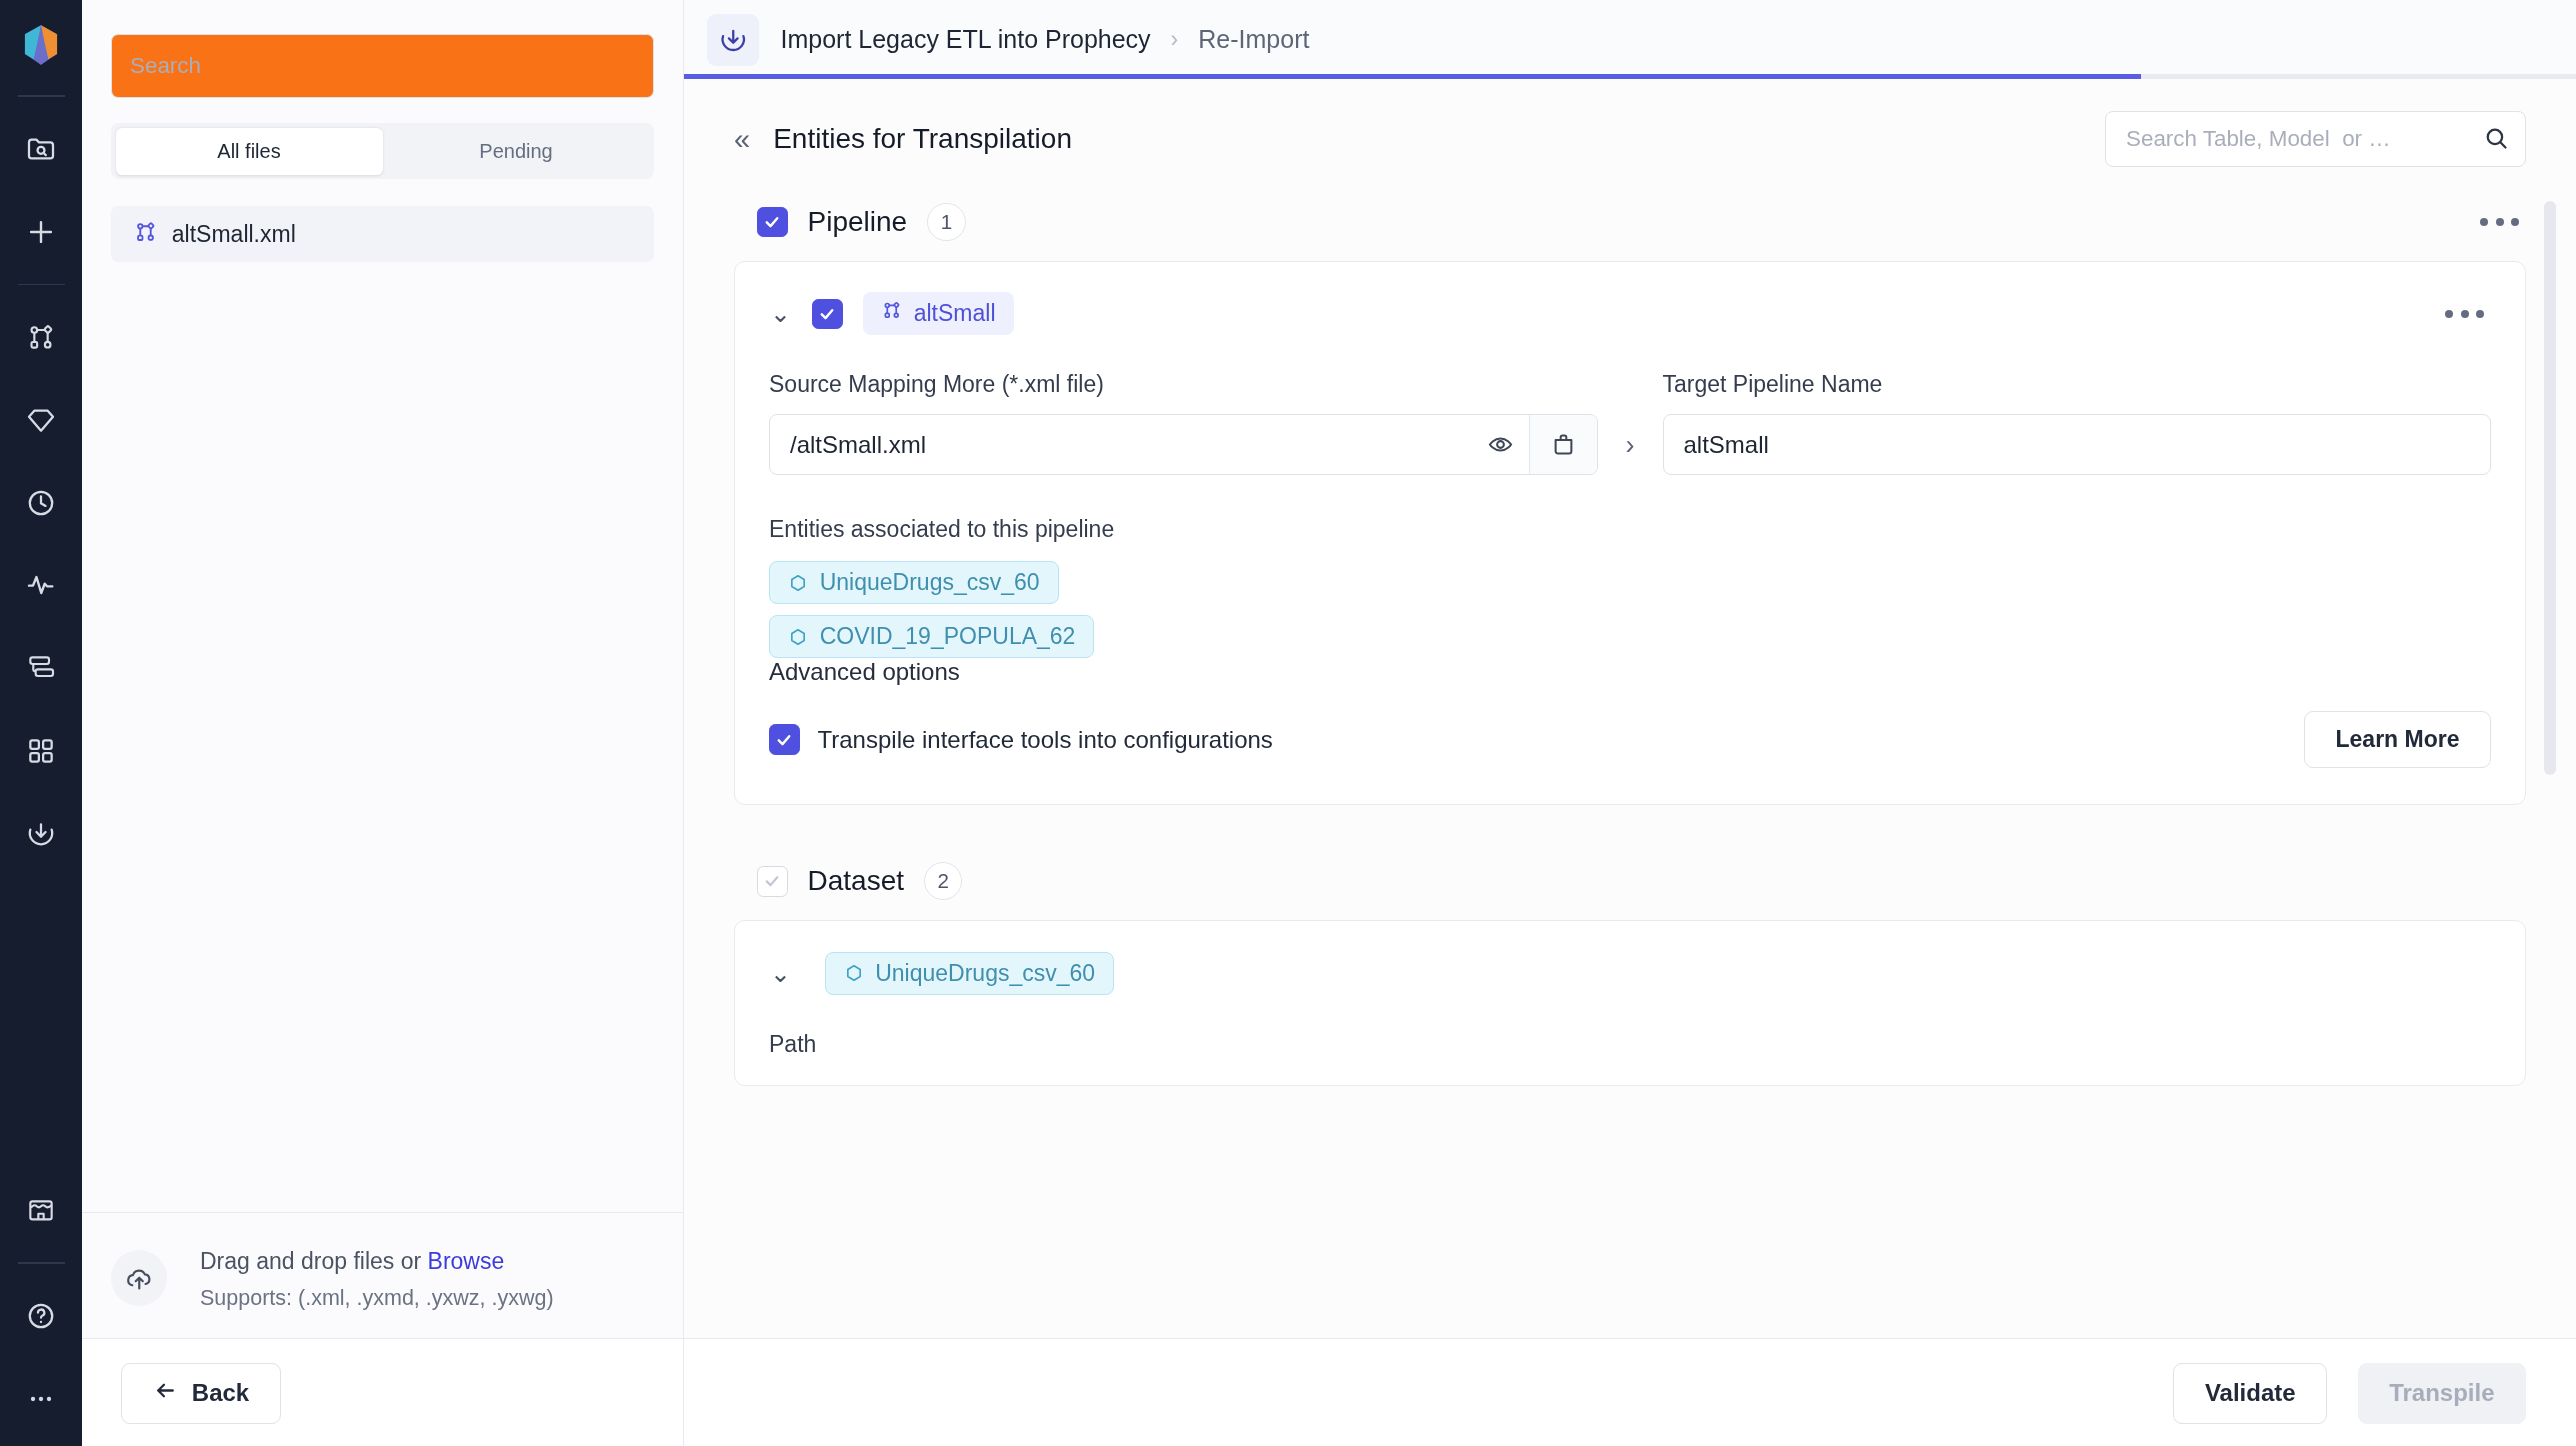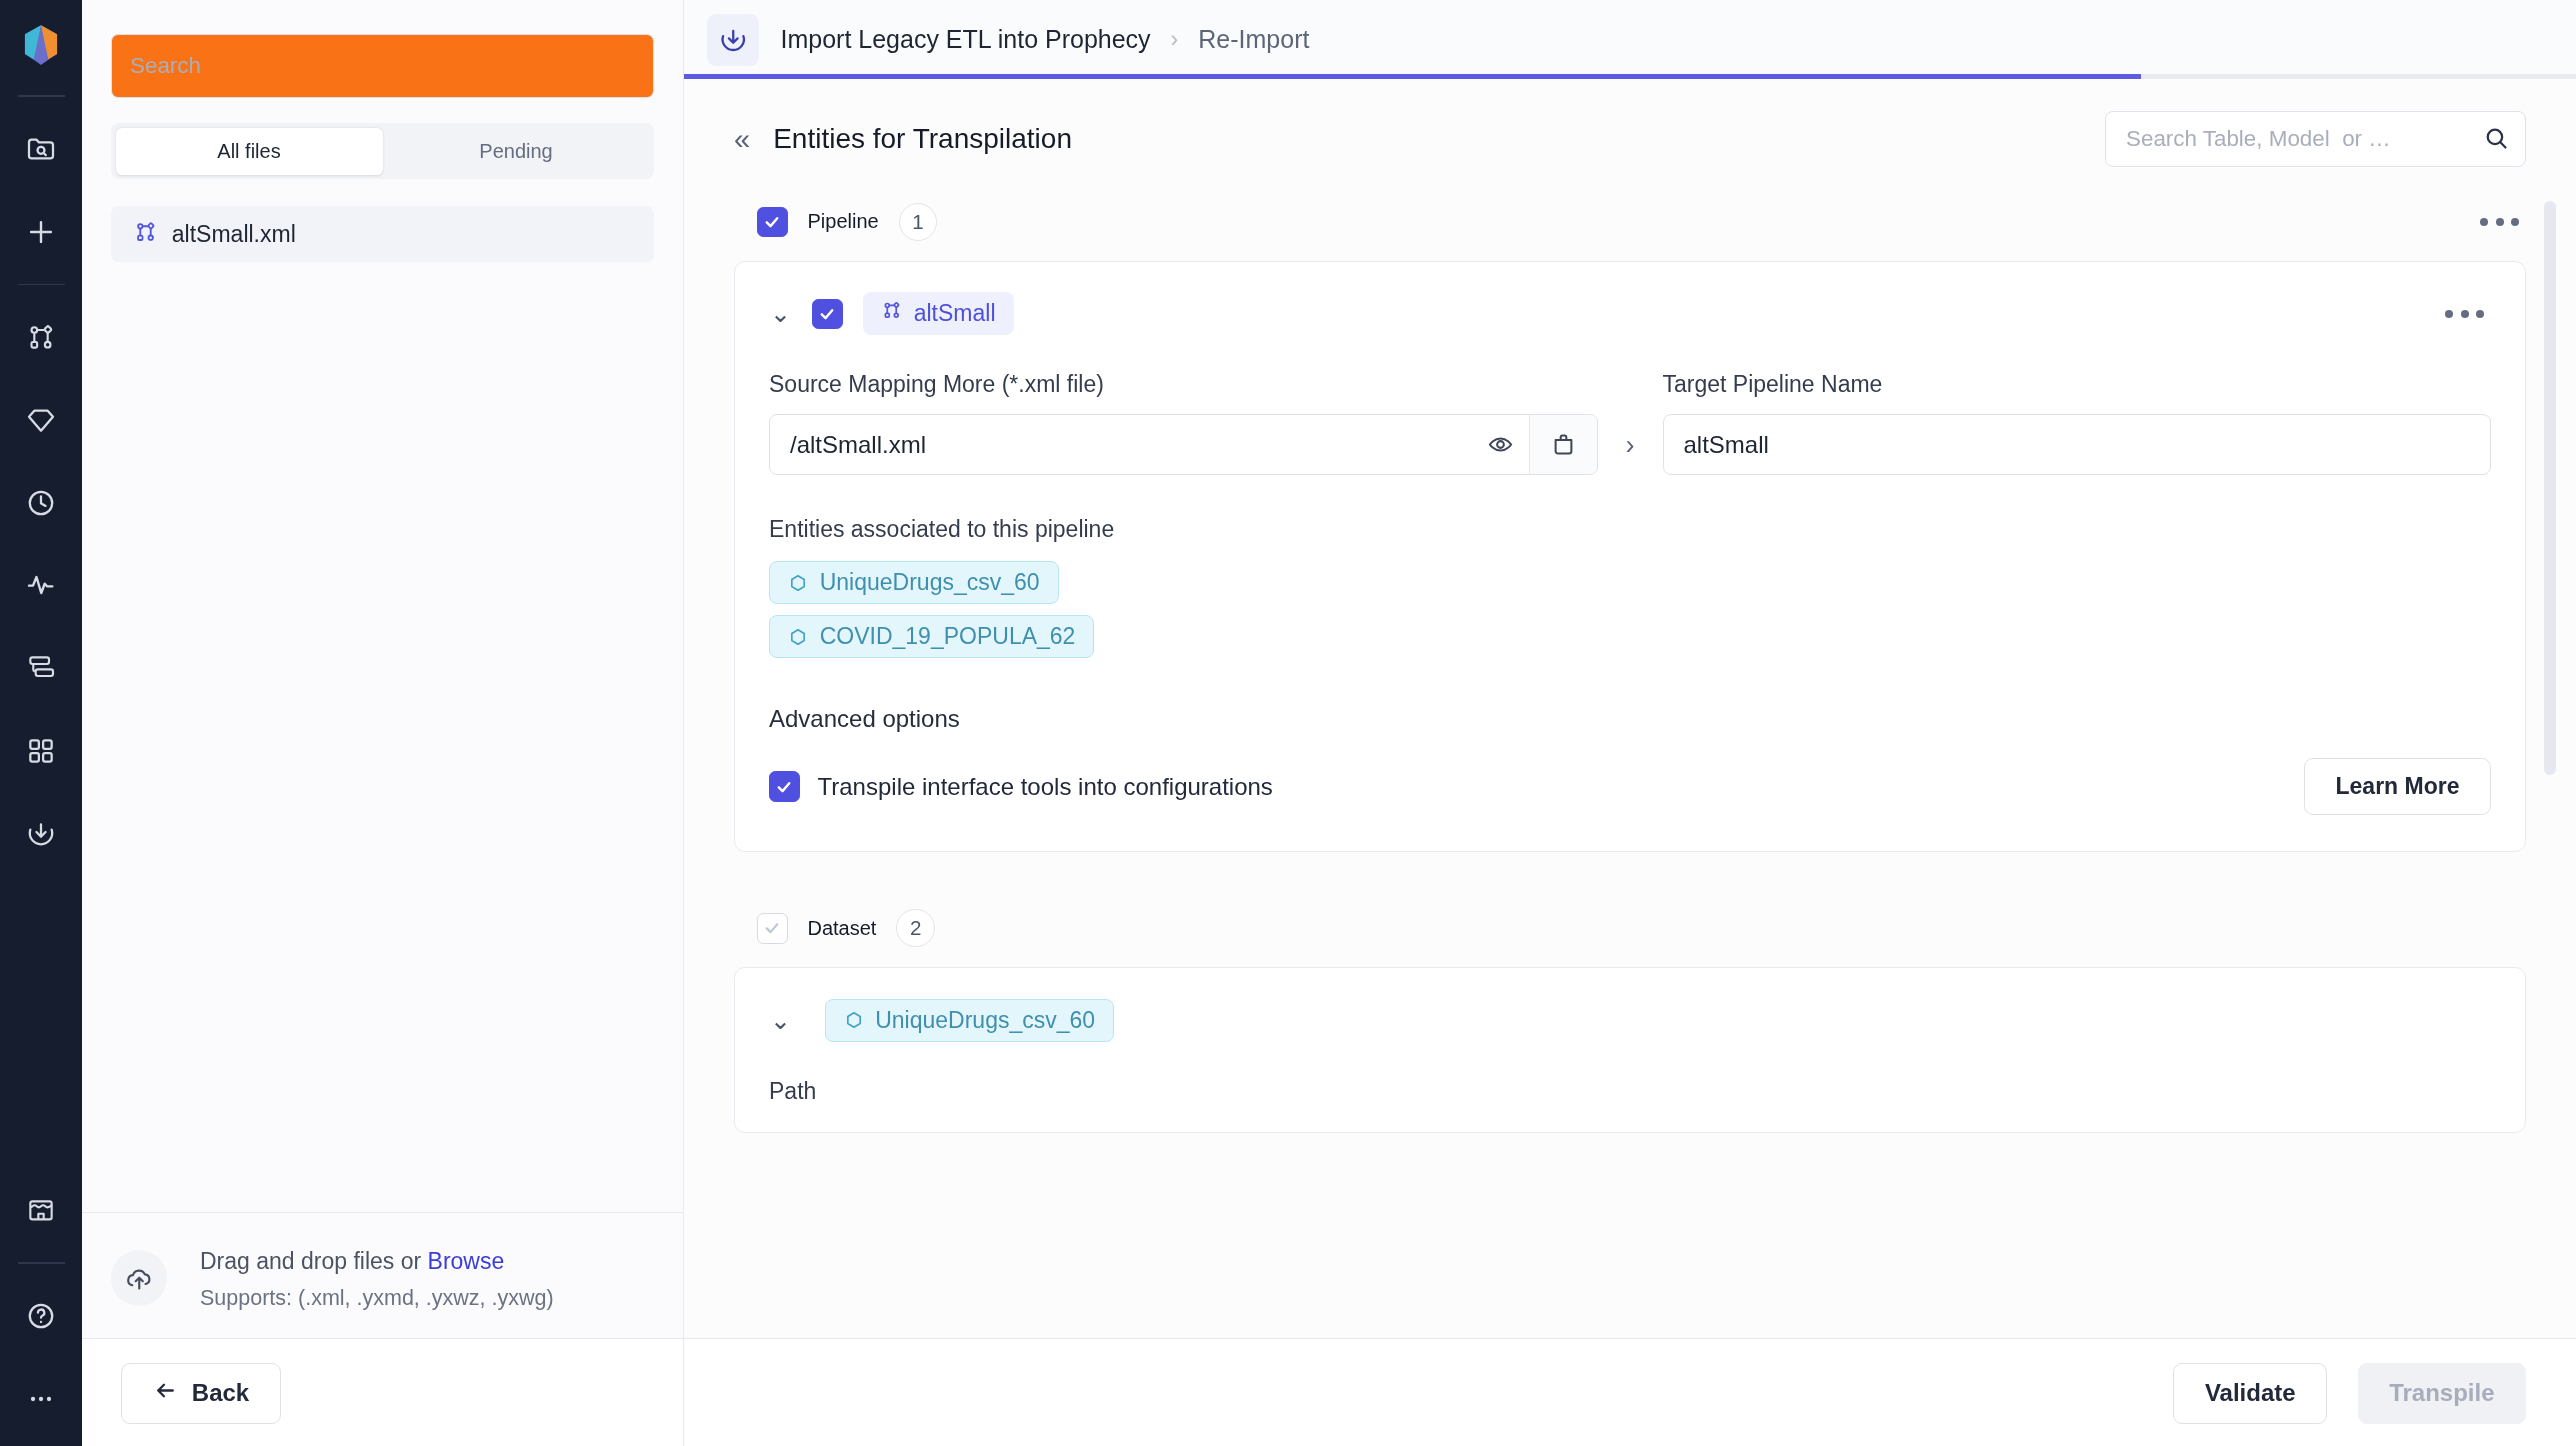--- a/index.html
+++ b/index.html
@@ -148,21 +148,21 @@
   .table-search input::placeholder { color: #a9aebb; }
   .ts-icon { position: absolute; right: 16px; top: 14.3px; }
 
   .scrollarea {
     flex: 1 1 auto; overflow: hidden; position: relative;
     padding: 0 50px 0 50px;
   }
 
   .group-head { display: flex; align-items: center; gap: 20px; padding: 14.3px 0 20px 23px; }
   .group-head .ghright { margin-left: auto; }
-  .group-title { font-size: 20px; color: #151b28; }
+  .group-title { font-size: 28px; color: #151b28; }
   .count-pill {
     min-width: 38px; height: 38px; padding: 0 12.5px;
     border: 0.9px solid #e2e5eb; border-radius: 19px; background: #fff;
     display: inline-flex; align-items: center; justify-content: center;
     font-size: 20.6px; color: #4d5567;
   }
   .dots { display: inline-flex; gap: 7.2px; cursor: pointer; padding: 7.2px; }
   .dots i { width: 8px; height: 8px; border-radius: 50%; background: #646c80; display:block; }
 
   
@@ -212,21 +212,21 @@
   .arrow-between { width: 65px; text-align: center; font-size: 27px; color: #5a6376; padding-bottom: 14.3px; }
   .plain-input {
     width: 100%; height: 61px; border: 0.9px solid #dfe2e9; border-radius: 8px;
     padding: 0 20px; font-size: 24px; color: #1e2533; outline: none; background: #fff;
     font-family: "Liberation Sans", sans-serif;
   }
 
   .sub-label { font-size: 23px; color: #343c4d; margin-top: 41px; }
   .chips { margin-top: 18px; display: flex; flex-direction: column; align-items: flex-start; gap: 10.8px; }
 
-  .adv-label { font-size: 24px; color: #262d3c; margin-top: 47px; }
+  .adv-label { font-size: 24px; color: #262d3c; }
   .adv-row { display: flex; align-items: center; margin-top: 25px; }
   .adv-row .adv-text { font-size: 24px; color: #222a3a; margin-left: 18px; }
   .adv-row .learn { margin-left: auto; }
   .btn.learn-more { font-weight: 700; font-size: 23px; height: 57px; }
 
   .scrollbar-track {
     position: absolute; right: 20px; top: 0; bottom: 0; width: 12.5px;
   }
   .scrollbar-thumb {
     position: absolute; right: 0; width: 12.5px; border-radius: 6.3px; background: #e6e8ee;

